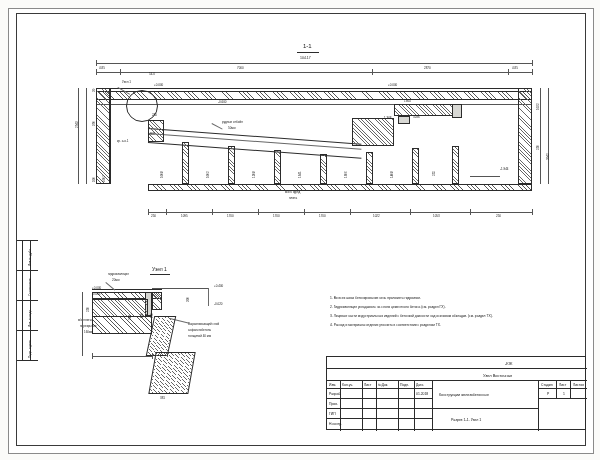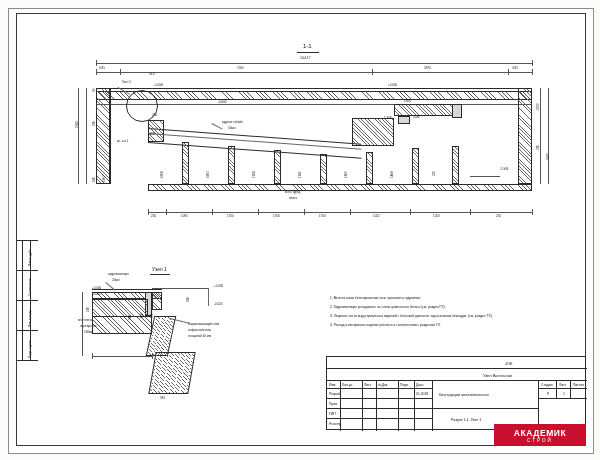--- a/index.html
+++ b/index.html
@@ -332,17 +332,13 @@
     <div class="tb-cell" style="left:212px;top:32px;width:18px;height:10px;"></div>
     <div class="tb-cell" style="left:230px;top:32px;width:14px;height:10px;"></div>
     <div class="tb-cell" style="left:244px;top:32px;width:16px;height:10px;border-right:none;"></div>
     <div class="tb-txt" style="left:220px;top:35px;">Р</div>
     <div class="tb-txt" style="left:236px;top:35px;">1</div>
     <div class="tb-txt" style="left:250px;top:35px;"></div>
 
     <div class="tb-cell" style="left:212px;top:42px;width:48px;height:32px;border-right:none;border-bottom:none;"></div>
   </div>
 
-  <div class="logo">
-    <div class="l1">АКАДЕМИК</div>
-    <div class="l2">СТРОЙ</div>
-  </div>
 </div>
 
 </body></html>

